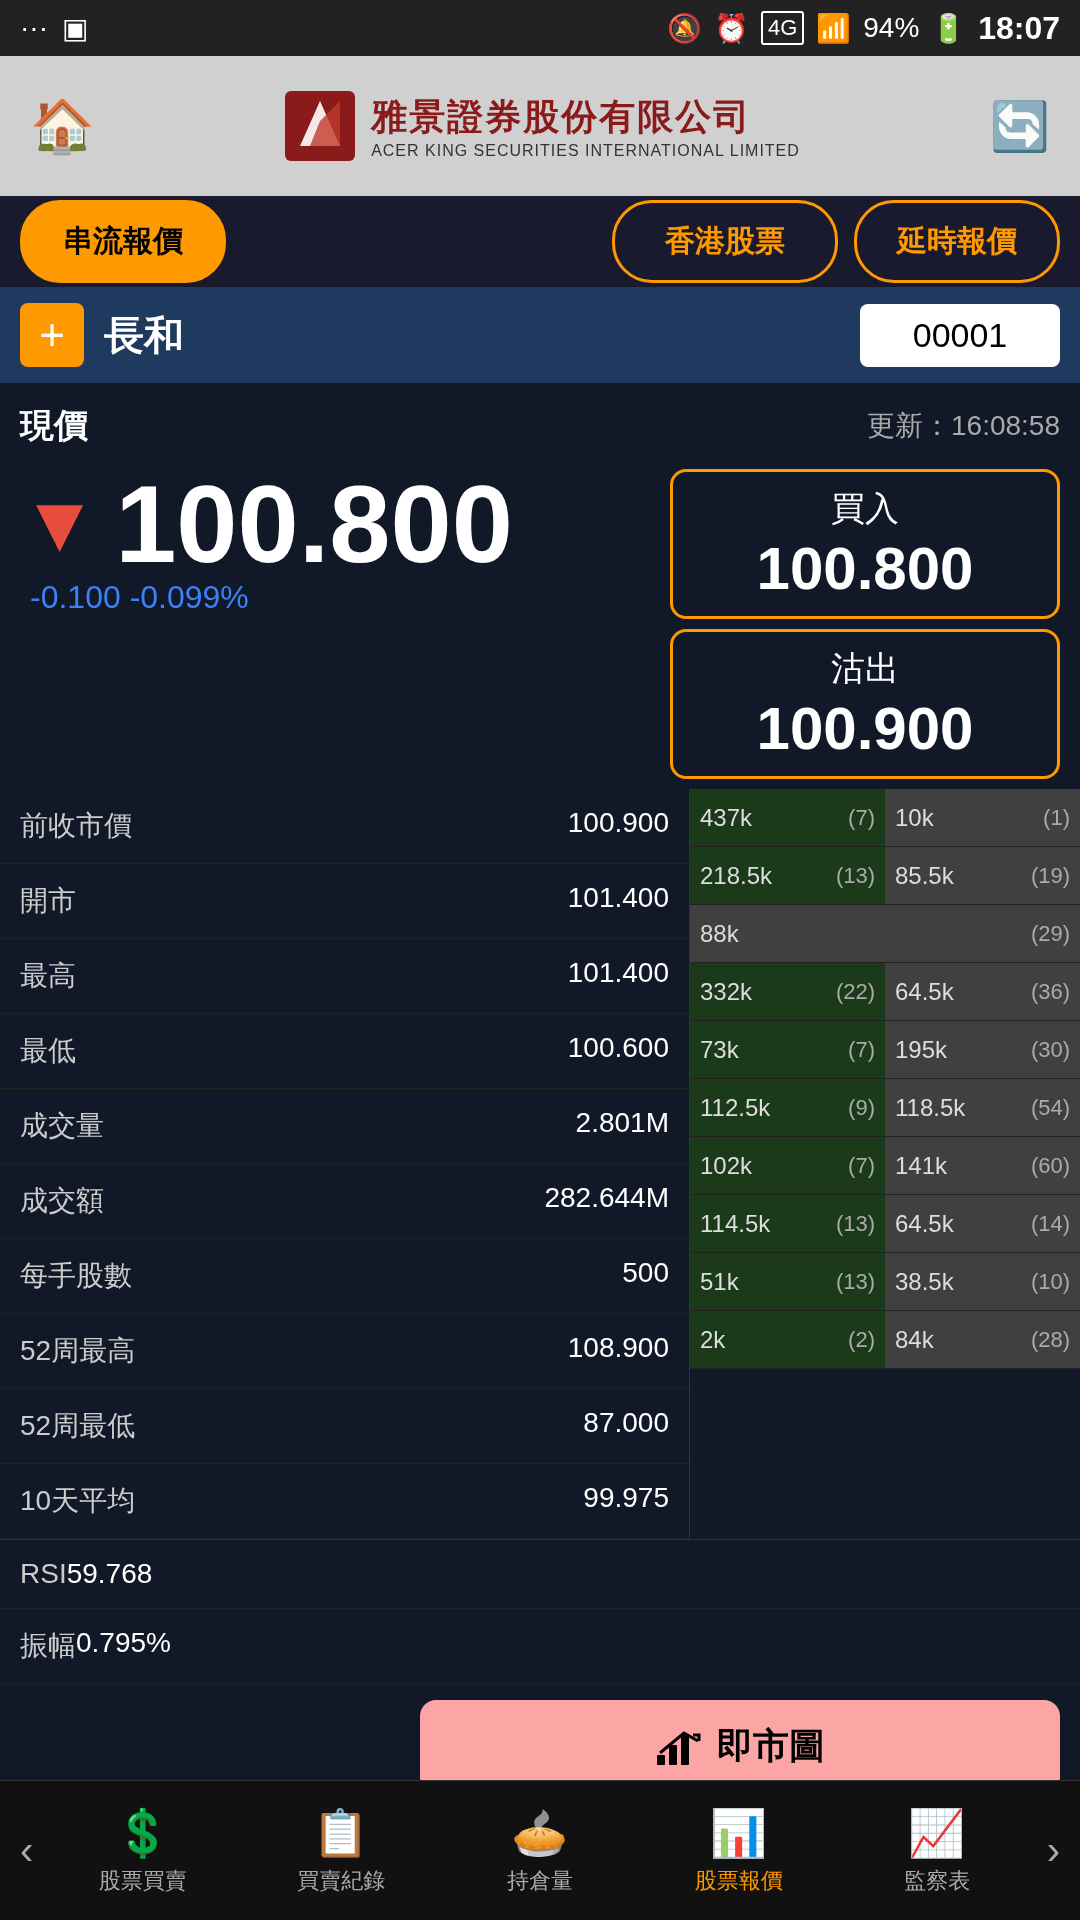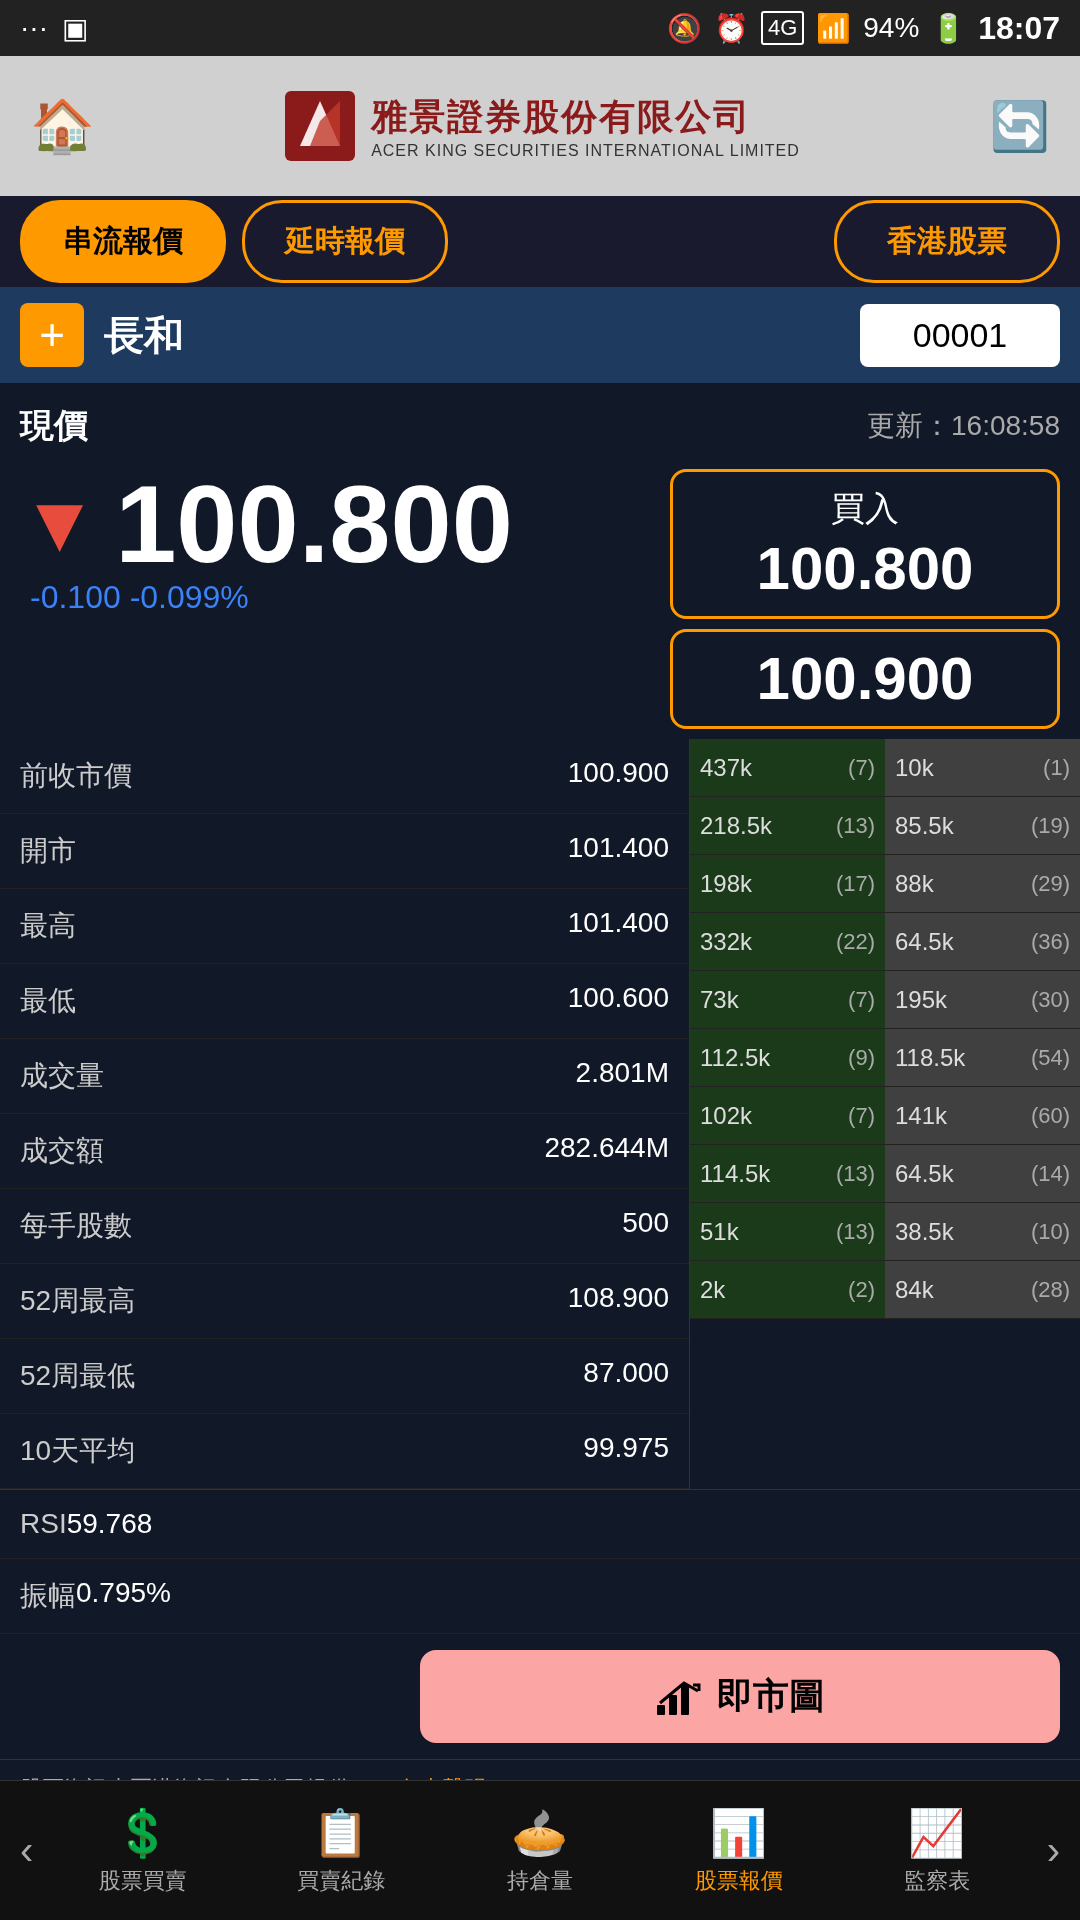--- a/index.html
+++ b/index.html
@@ -416,22 +416,22 @@
     <div class="logo-text">
       <span class="main-text">雅景證券股份有限公司</span>
       <span class="sub-text">ACER KING SECURITIES INTERNATIONAL LIMITED</span>
     </div>
   </div>
   <button class="refresh-btn">🔄</button>
 </div>
 
 <div class="tabs-row">
   <button class="tab-btn active">串流報價</button>
+  <button class="tab-btn market">香港股票</button>
   <button class="tab-btn inactive">延時報價</button>
-  <button class="tab-btn market">香港股票</button>
 </div>
 
 <div class="stock-name-row">
   <button class="add-btn">+</button>
   <span class="stock-name-label">長和</span>
   <input class="stock-code-input" value="00001" readonly="" style="">
 </div>
 
 <div class="price-section">
   <div class="price-header">
@@ -445,20 +445,21 @@
         <span class="main-price">100.800</span>
       </div>
       <span class="price-change">-0.100  -0.099%</span>
     </div>
     <div class="buy-sell-col">
       <div class="buy-box">
         <div class="buy-sell-label">買入</div>
         <div class="buy-price">100.800</div>
       </div>
       <div class="sell-box">
+        <div class="buy-sell-label">沽出</div>
         <div class="buy-price">100.900</div>
       </div>
     </div>
   </div>
 </div>
 
 <div class="main-grid">
 
   <div class="stats-col">
     <div class="stat-row">
@@ -518,24 +519,20 @@
       <div class="ob-bid">
         <span class="ob-qty">218.5k</span>
         <span class="ob-count">(13)</span>
       </div>
       <div class="ob-ask">
         <span class="ob-qty">85.5k</span>
         <span class="ob-count">(19)</span>
       </div>
     </div>
     <div class="order-book-row">
-      <div class="ob-bid">
-        <span class="ob-qty">198k</span>
-        <span class="ob-count">(17)</span>
-      </div>
       <div class="ob-ask">
         <span class="ob-qty">88k</span>
         <span class="ob-count">(29)</span>
       </div>
     </div>
     <div class="order-book-row">
       <div class="ob-bid">
         <span class="ob-qty">332k</span>
         <span class="ob-count">(22)</span>
       </div>

